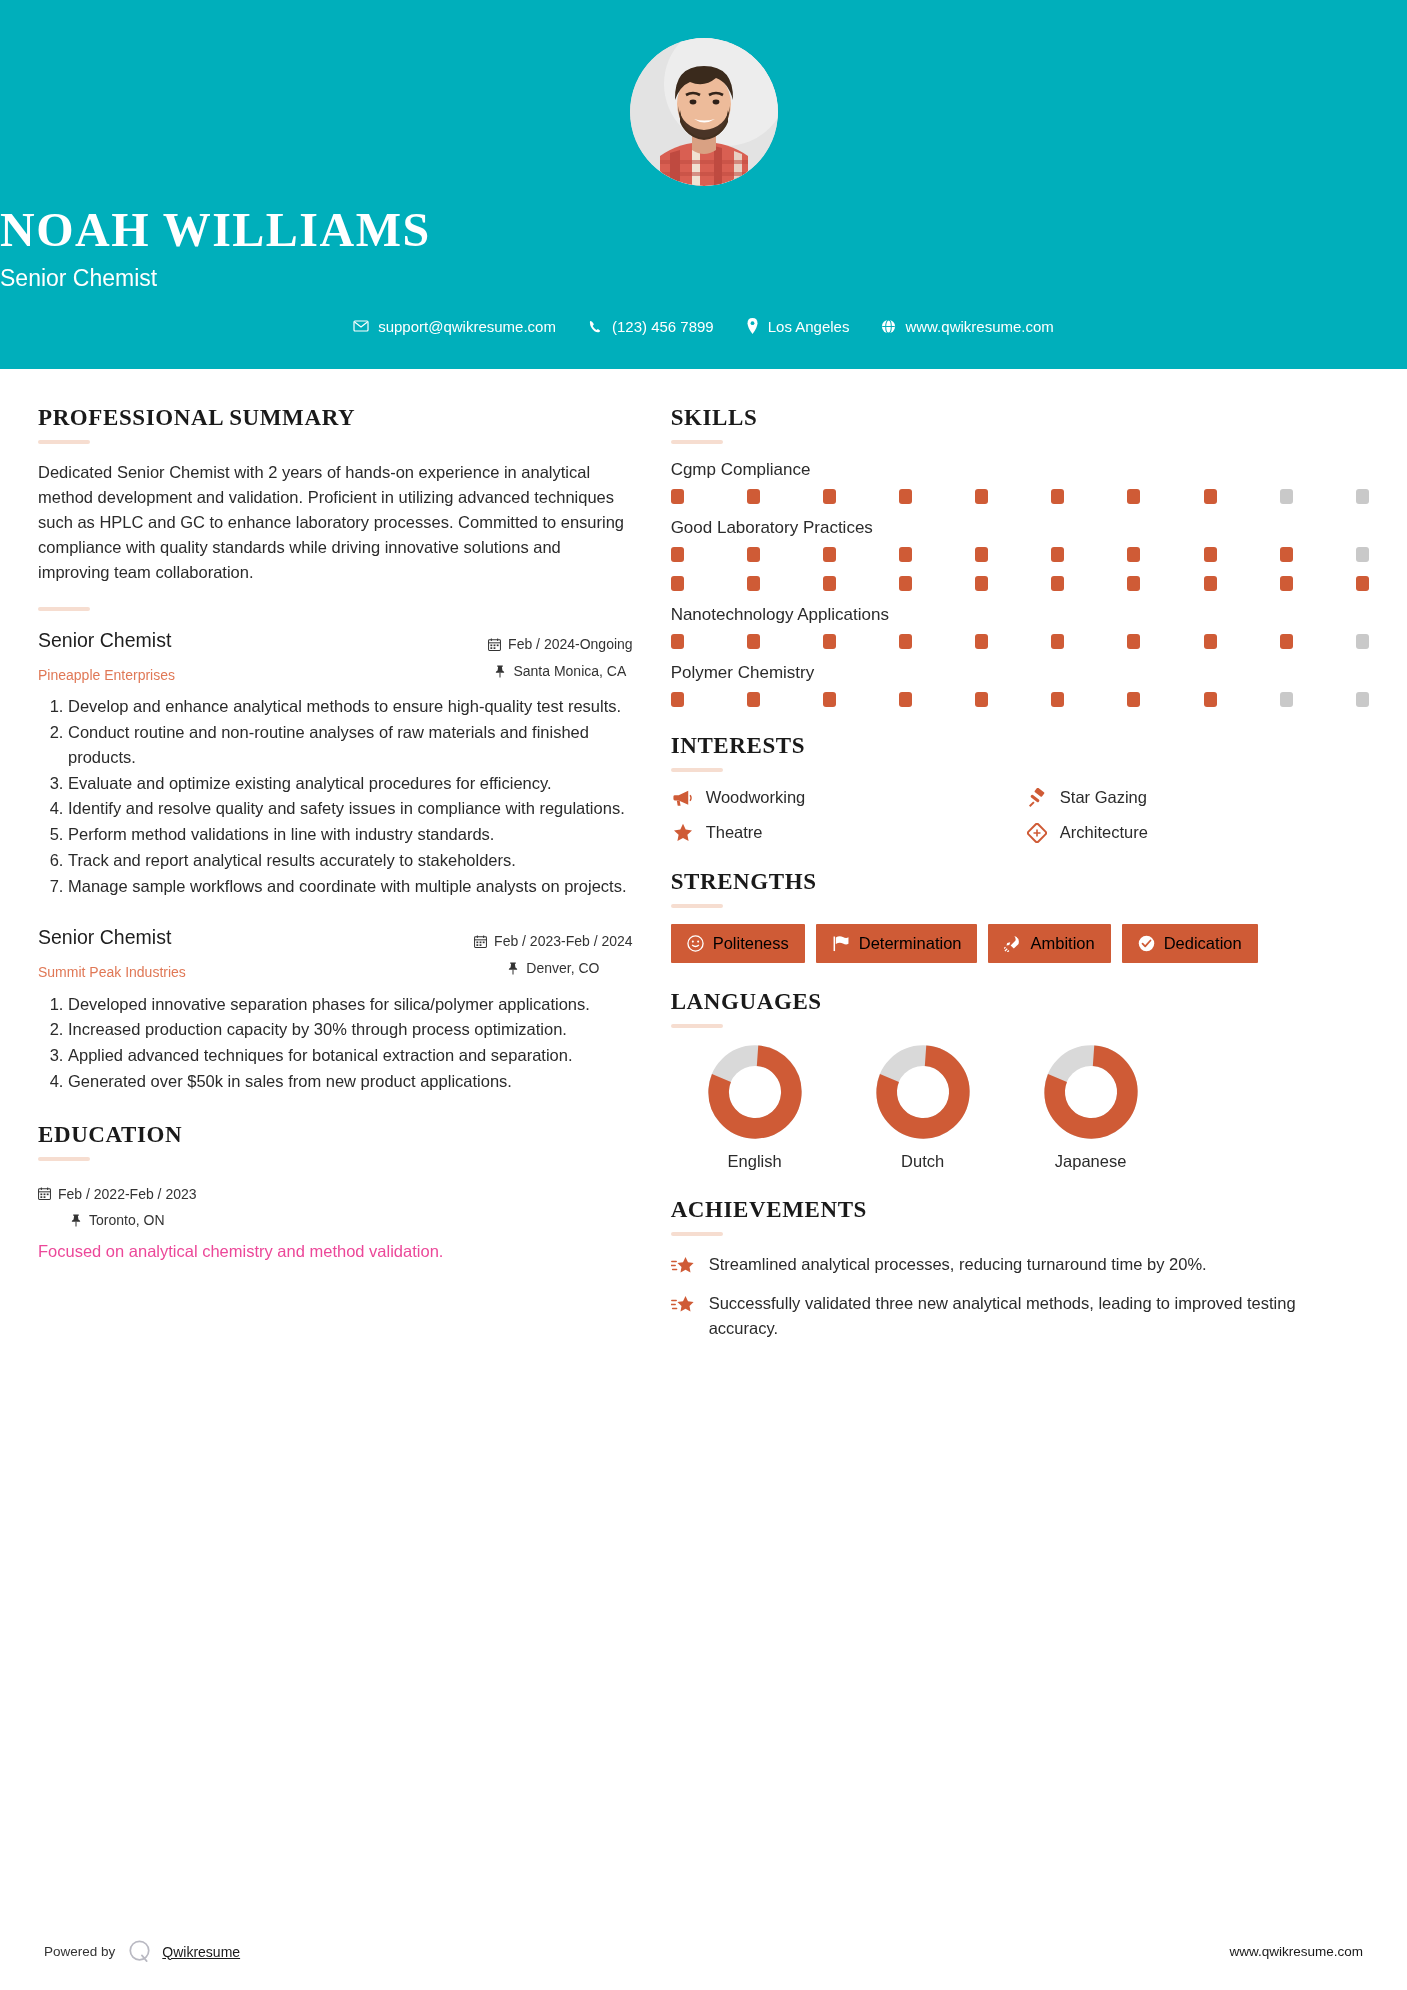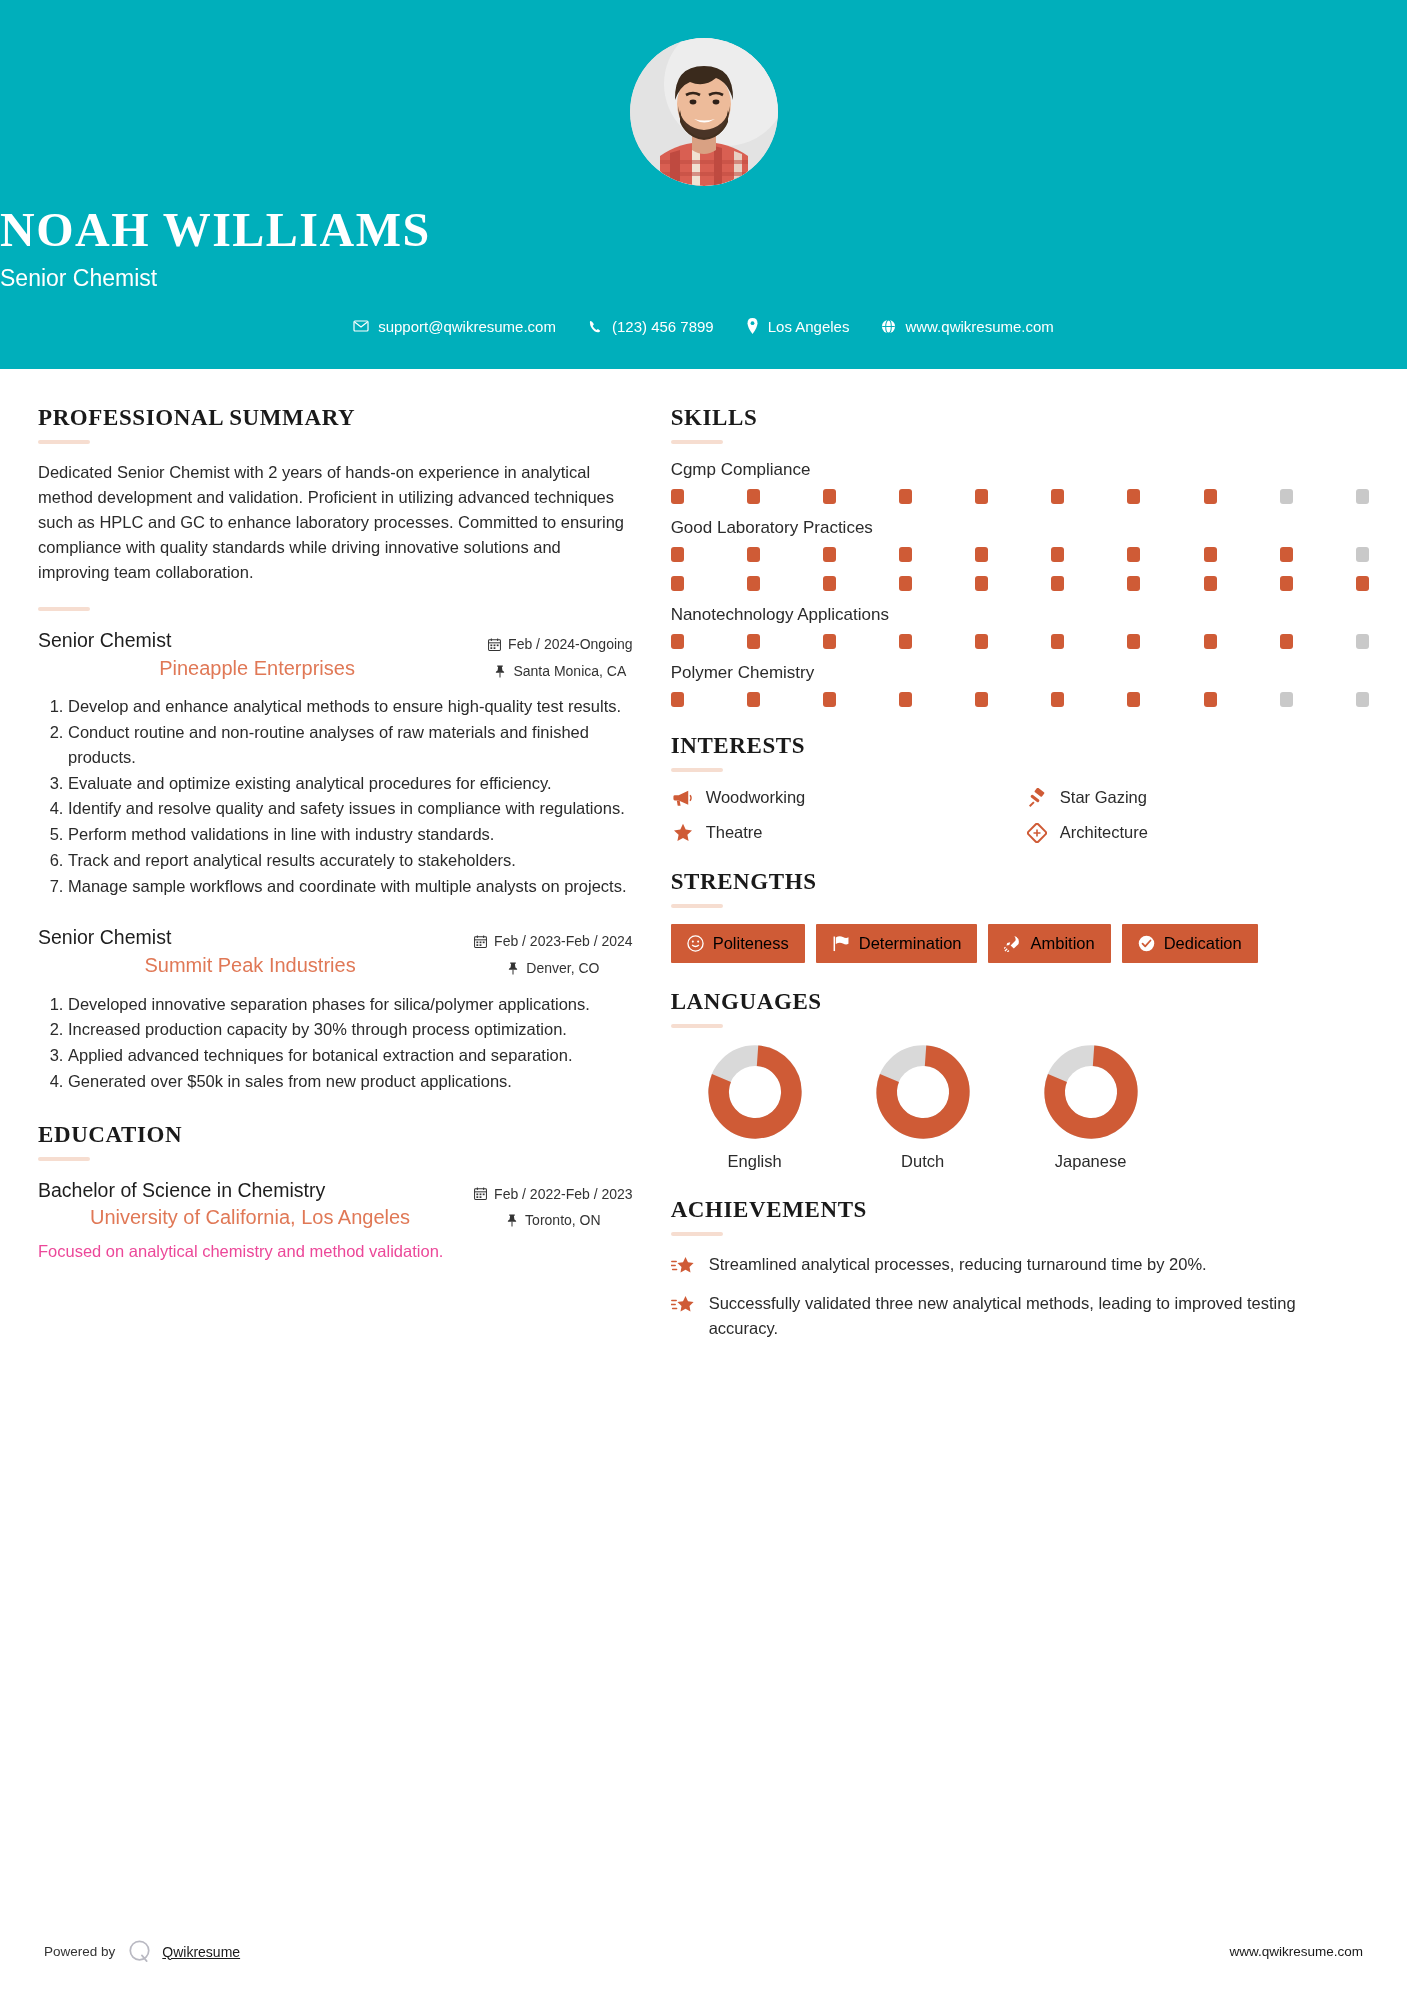--- a/index.html
+++ b/index.html
@@ -111,25 +111,24 @@
     justify-content: space-between;
     align-items: flex-start;
   }
   .entry-left { flex: 1; padding-right: 12px; }
   .entry-role {
     font-size: 19.5px;
     color: #1d1d1d;
     line-height: 1.35;
   }
   .entry-org {
-    font-size: 20px;
+    font-size: 14px;
     color: #E07856;
-    margin-top: 1px;
+    margin-top: 12px;
     line-height: 1.35;
-    text-align: center;
   }
   .entry-meta { text-align: right; padding-top: 4px; }
   .meta-line {
     display: flex;
     align-items: center;
     justify-content: center;
     font-size: 14px;
     color: #333333;
     line-height: 1.9;
     white-space: nowrap;
@@ -459,24 +458,20 @@
             <li>Generated over $50k in sales from new product applications.</li>
           </ol>
         </div>
       </div>
 
       <div class="sec" style="margin-top:28px;">
         <div class="sec-title">EDUCATION</div>
         <div class="sec-rule"></div>
         <div class="entry">
           <div class="entry-head">
-            <div class="entry-left">
-              <div class="entry-role">Bachelor of Science in Chemistry</div>
-              <div class="entry-org">University of California, Los Angeles</div>
-            </div>
             <div class="entry-meta">
               <div class="meta-line">
                 <span class="mi">
                   <svg width="13" height="13" viewBox="0 0 14 14">
                       <rect x="0.6" y="2" width="12.8" height="11.4" rx="1" fill="none" stroke="#333" stroke-width="1.1"></rect>
                       <path d="M0.6 5.2 H13.4" stroke="#333" stroke-width="1.1"></path>
                       <path d="M3.6 0.6 V3.2 M10.4 0.6 V3.2" stroke="#333" stroke-width="1.1"></path>
                       <rect x="2.6" y="7" width="2" height="1.8" fill="#333"></rect>
                       <rect x="6" y="7" width="2" height="1.8" fill="#333"></rect>
                       <rect x="9.4" y="7" width="2" height="1.8" fill="#333"></rect>

